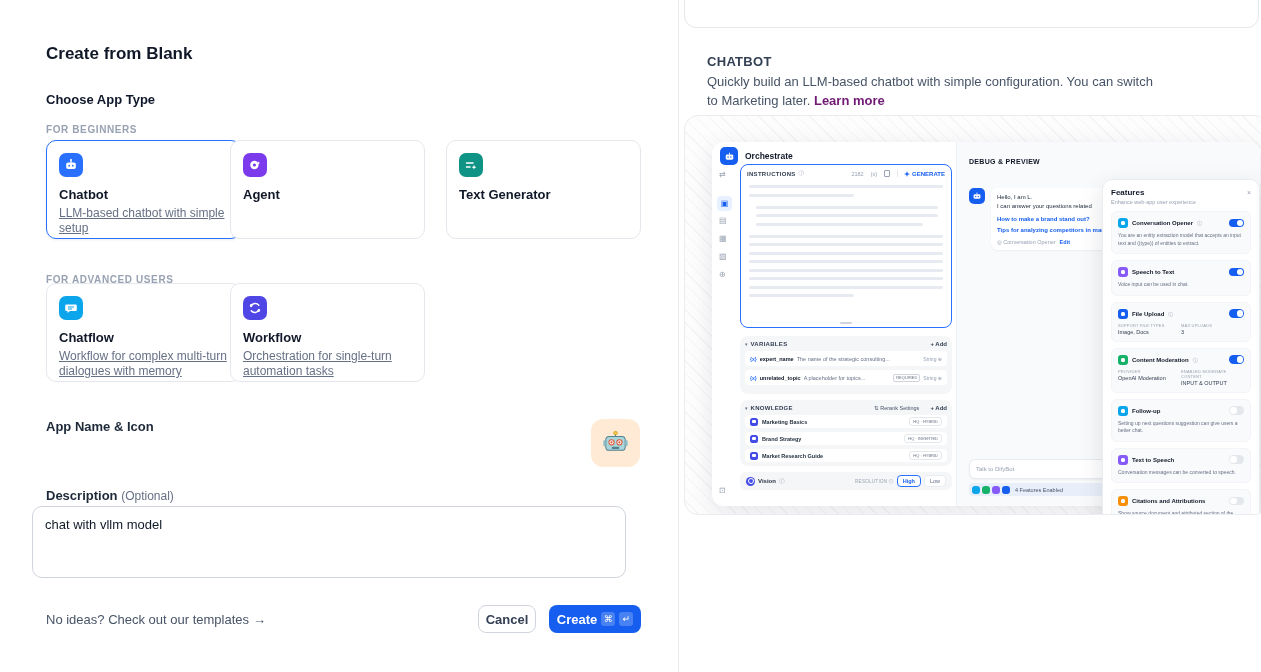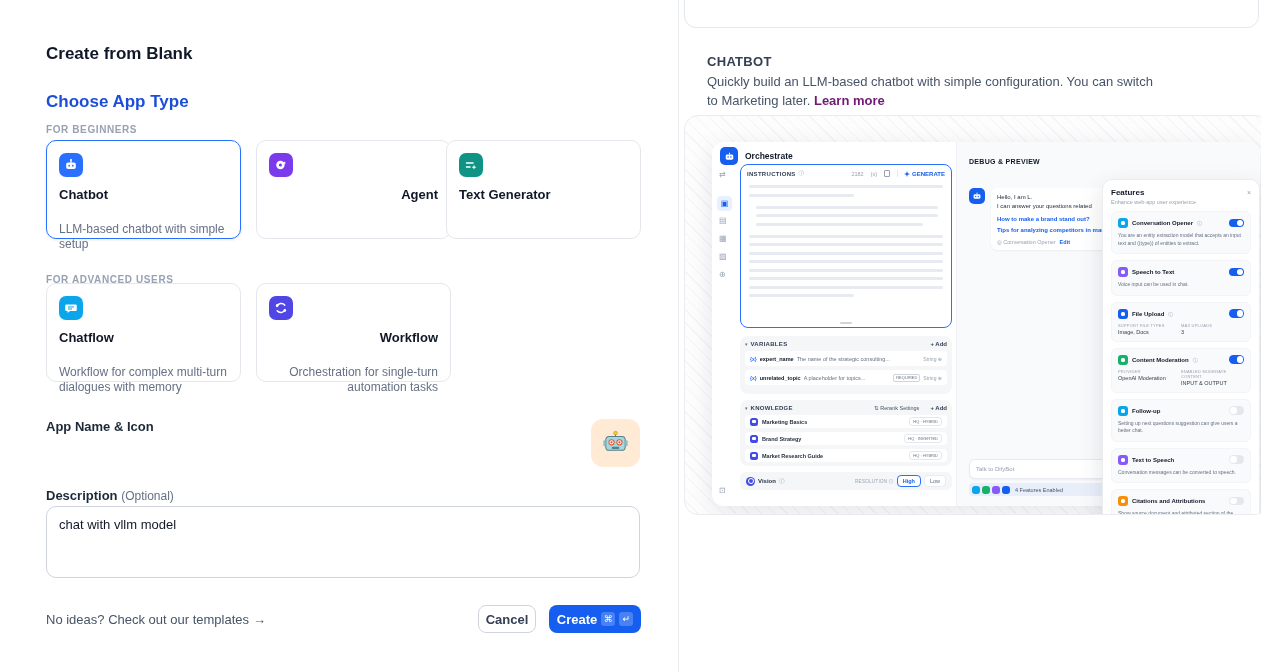--- a/index.html
+++ b/index.html
@@ -3,40 +3,40 @@
 <meta charset="utf-8">
 <style>
   * { margin:0; padding:0; box-sizing:border-box; }
   html,body { background:#fff; }
   body { font-family:"Liberation Sans", sans-serif; color:#101828; }
   #screen { position:relative; width:1261px; height:672px; background:#fff; overflow:hidden; }
 
   
   .left-pane { position:absolute; left:0; top:0; width:678px; height:672px; background:#fff; }
   .dlg-title { position:absolute; left:46px; top:44px; font-size:17px; font-weight:700; color:#101828; }
-  .choose-label { position:absolute; left:46px; top:92px; font-size:17px; font-weight:700; color:#1d4ed8; }
+  .choose-label { position:absolute; left:46px; top:92px; font-size:13px; font-weight:700; color:#0f172a; }
   .sec-label { position:absolute; left:46px; font-size:10px; font-weight:700; letter-spacing:.6px; color:#98a2b3; }
   .sec-beginners { top:124px; }
   .sec-advanced { top:274px; }
 
   .type-card { position:absolute; width:195px; height:99px; background:#fff; border:1px solid #e4e7ec; border-radius:10px; padding:12px; cursor:pointer; }
   .type-card.selected { border:1.5px solid #2970ff; box-shadow:0 1px 3px rgba(16,24,40,.08); }
   .type-card .tc-icon { width:24px; height:24px; border-radius:7px; display:flex; align-items:center; justify-content:center; }
   .type-card h3 { font-size:13px; font-weight:700; color:#101828; margin-top:10px; }
-  .type-card p { font-size:12px; color:#667085; line-height:1.25; margin-top:20px; }
+  .type-card p { font-size:12px; color:#667085; line-height:1.25; margin-top:4px;text-decoration:underline; }
   .row1 { top:140px; } .row2 { top:283px; }
-  .c1 { left:46px; } .c2 { left:256px;text-align:right; } .c3 { left:446px; }
+  .c1 { left:46px; } .c2 { left:230px; } .c3 { left:446px; }
 
   .field-label { font-size:13px; font-weight:700; color:#1d2939; }
   .lbl-appname { position:absolute; left:46px; top:419px; }
   .appname-input { position:absolute; left:46px; top:441px; width:533px; height:28px; background:#eef0f3; border:none; border-radius:8px; padding:0 12px; font-size:13px; color:#101828; font-family:"Liberation Sans",sans-serif; }
   .emoji-box { position:absolute; left:591px; top:419px; width:49px; height:48px; background:#ffead5; border-radius:12px; display:flex; align-items:center; justify-content:center; cursor:pointer; }
   .lbl-desc { position:absolute; left:46px; top:488px; }
   .lbl-desc .opt { font-weight:400; color:#667085; font-size:12px; }
-  .desc-area { position:absolute; left:46px; top:506px; width:594px; height:72px; border:1px solid #d0d5dd; border-radius:10px; background:#fff; padding:10px 12px; font-size:13px; color:#101828; resize:none; font-family:"Liberation Sans",sans-serif; }
+  .desc-area { position:absolute; left:32px; top:506px; width:594px; height:72px; border:1px solid #d0d5dd; border-radius:10px; background:#fff; padding:10px 12px; font-size:13px; color:#101828; resize:none; font-family:"Liberation Sans",sans-serif; }
 
   .templates-link { position:absolute; left:46px; top:612px; font-size:13px; color:#475467; cursor:pointer; }
   .templates-link .arr { margin-left:4px; }
   .btn { position:absolute; top:605px; height:28px; border-radius:8px; font-size:13px; font-weight:700; display:flex; align-items:center; justify-content:center; cursor:pointer; }
   .btn-cancel { left:478px; width:58px; background:#fff; border:1px solid #d0d5dd; color:#344054; }
   .btn-create { left:549px; width:92px; background:#155eef; border:none; color:#fff; gap:4px; }
   .kbd { display:inline-flex; align-items:center; justify-content:center; width:14px; height:14px; border-radius:3px; background:rgba(255,255,255,.22); font-size:9px; font-weight:400; }
 
   
   .right-pane { position:absolute; left:678px; top:0; width:583px; height:672px; background:#fff; border-left:1px solid #eaecf0; overflow:hidden; }

